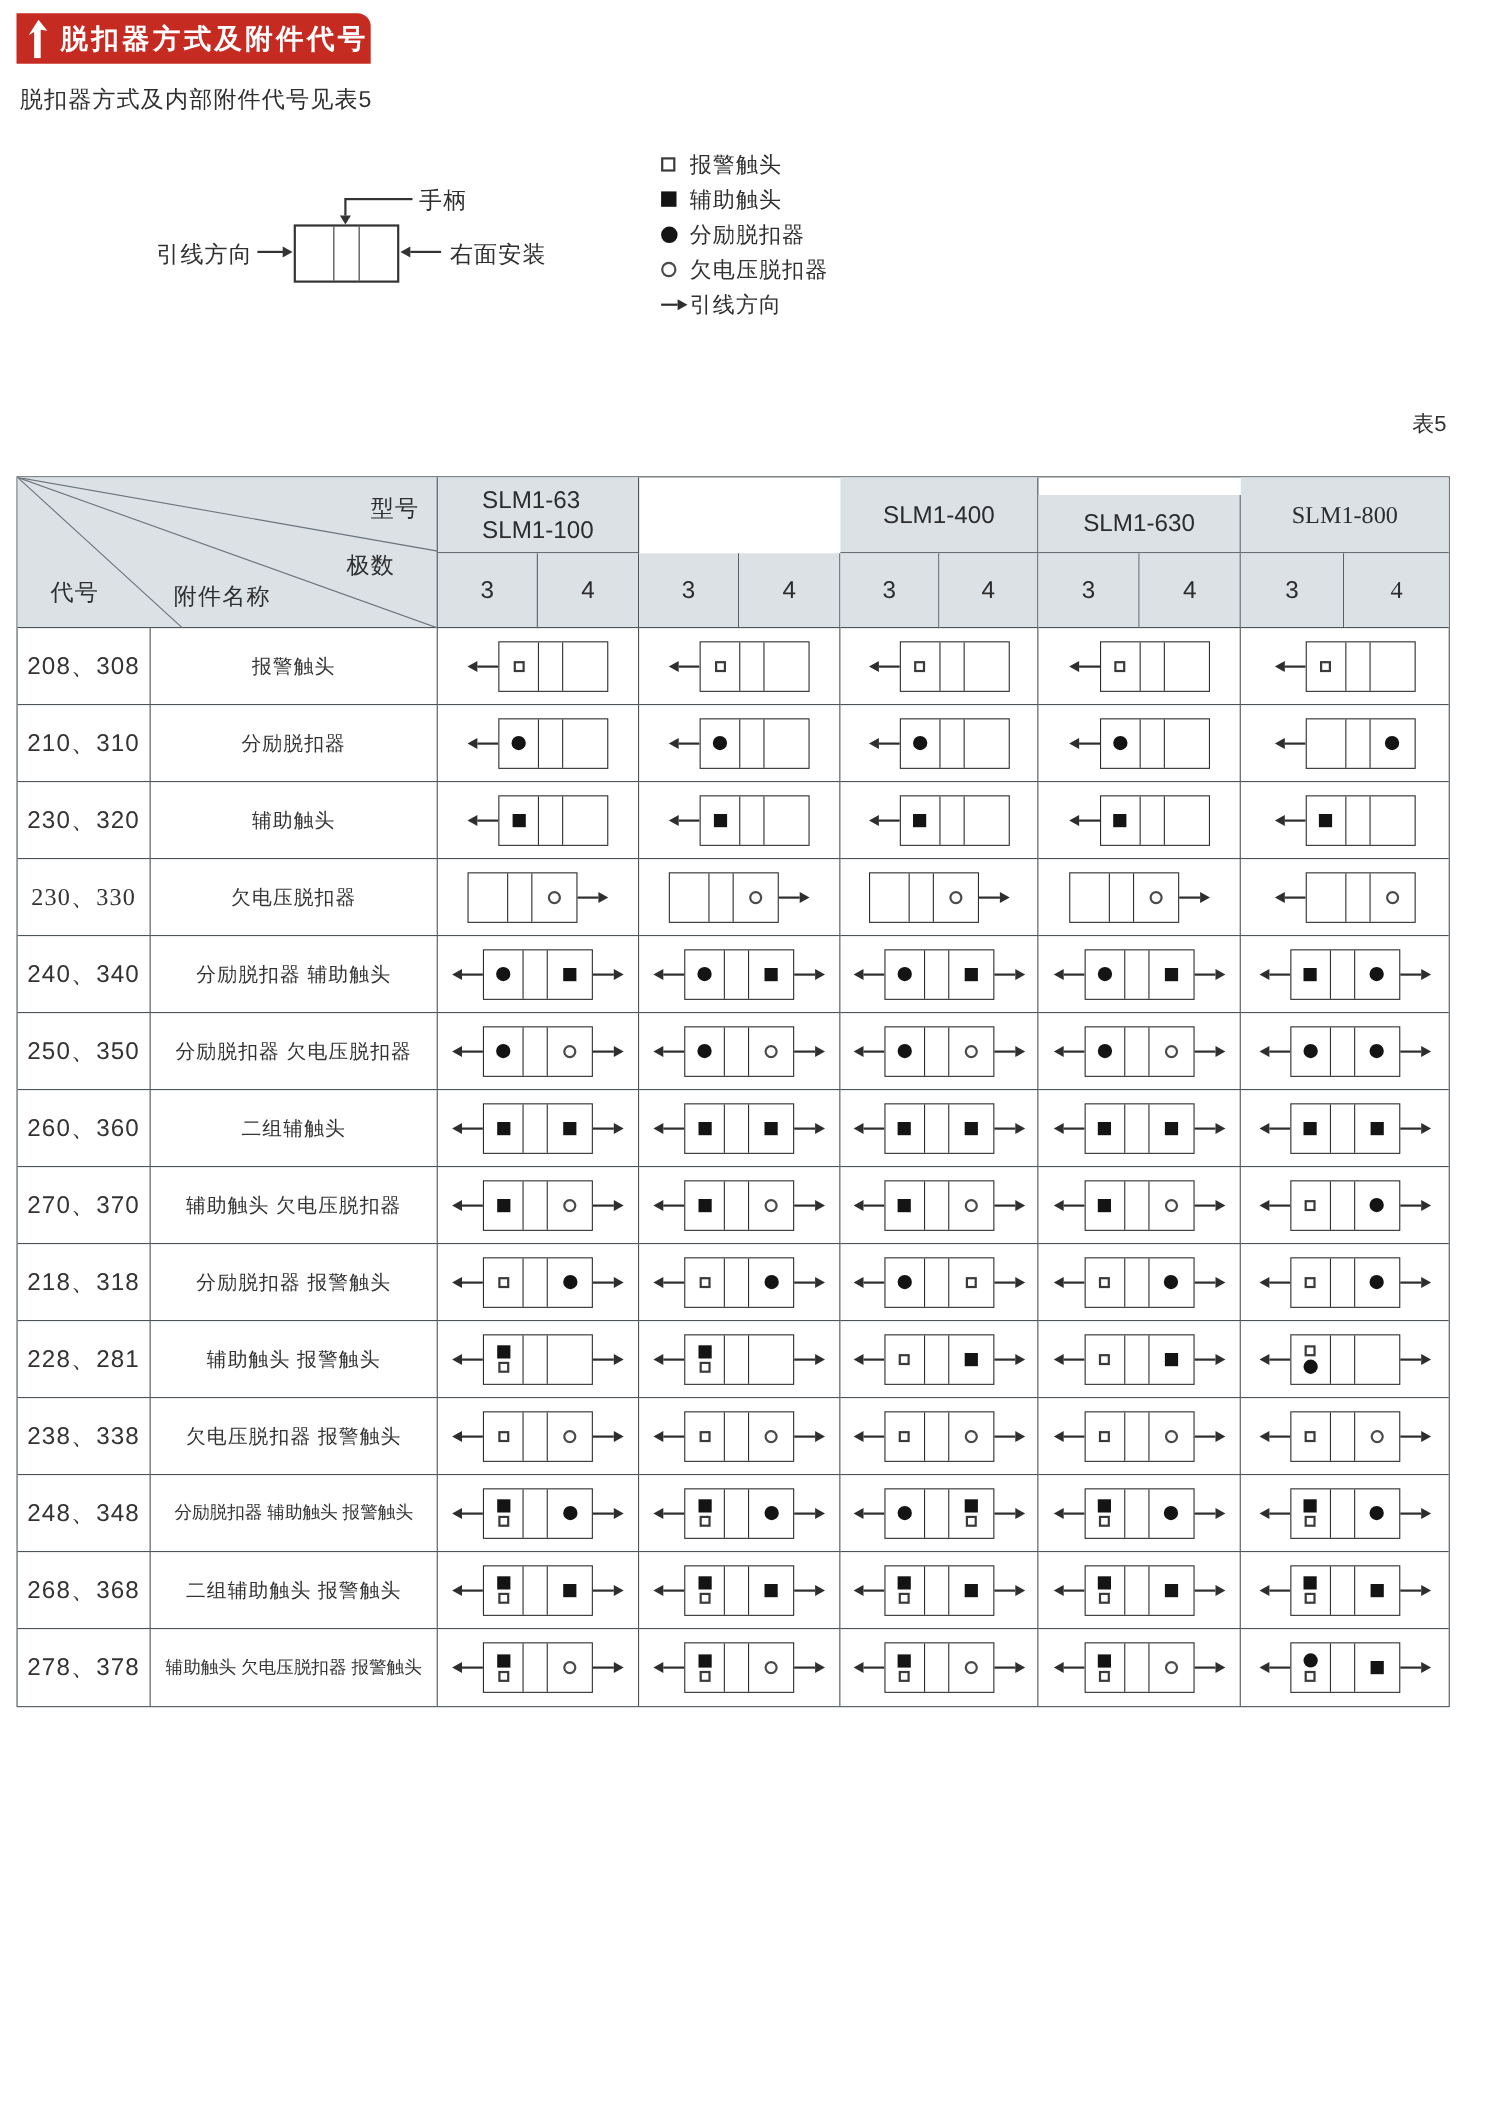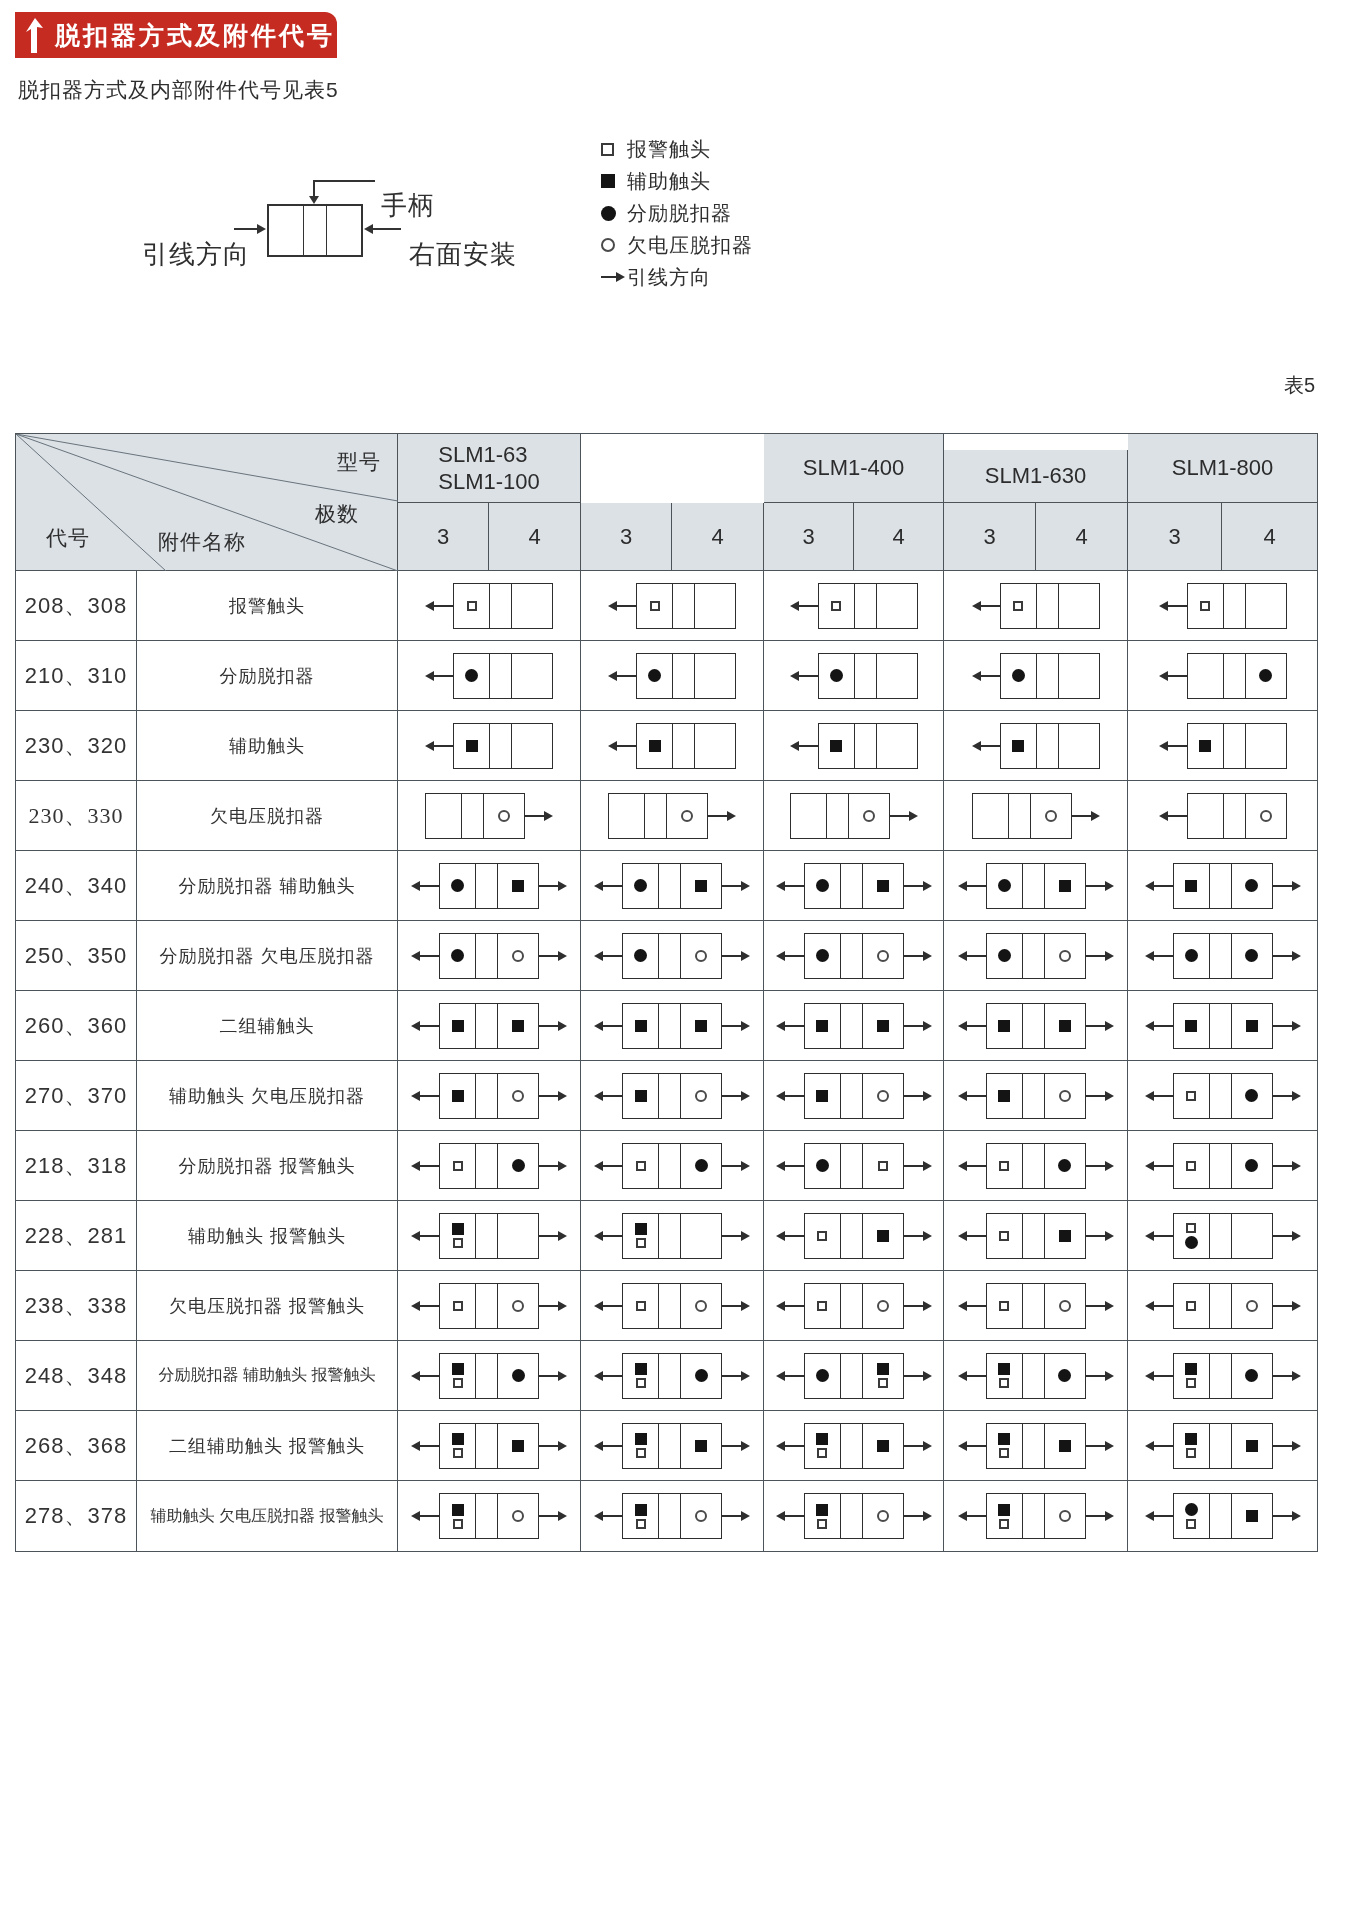--- a/index.html
+++ b/index.html
@@ -17,21 +17,21 @@
   .banner .ttl{color:#fff;font-size:25px;font-weight:bold;letter-spacing:3px;white-space:nowrap;}
   .banner svg{display:block;}
   
   .intro{position:absolute;left:18px;top:76px;font-size:21px;letter-spacing:1px;}
   
   .figbox{position:absolute;left:267px;top:204px;width:96px;height:53px;
     border:2px solid #333;box-sizing:border-box;display:flex;}
   .figbox .fc1{width:34px;border-right:1.5px solid #333;}
   .figbox .fc2{width:22px;border-right:1.5px solid #333;}
   .figbox .fc3{flex:1;}
-  .fig-label{position:absolute;font-size:26px;letter-spacing:1px;white-space:nowrap;margin-top:20px;}
+  .fig-label{position:absolute;font-size:21px;letter-spacing:1px;white-space:nowrap;}
   .line{position:absolute;background:#333;}
   .tri{position:absolute;width:0;height:0;}
   .tri-down{border-left:5px solid transparent;border-right:5px solid transparent;border-top:8px solid #333;}
   .tri-right{border-top:5px solid transparent;border-bottom:5px solid transparent;border-left:9px solid #333;}
   .tri-left{border-top:5px solid transparent;border-bottom:5px solid transparent;border-right:9px solid #333;}
   
   .legend{position:absolute;left:601px;top:138px;}
   .lrow{display:flex;align-items:center;height:22px;margin-bottom:10px;}
   .lsym{width:26px;display:flex;align-items:center;justify-content:flex-start;}
   .ltxt{font-size:20px;letter-spacing:1px;}
@@ -40,21 +40,21 @@
   
   .tbl{
     position:absolute;left:15px;top:433px;
     display:grid;
     grid-template-columns:121px 261px 91px 92px 91px 92px 90px 90px 92px 92px 94px 95px;
     grid-template-rows:69px 68px repeat(14,70px);
     border:1.5px solid #4c545a;background:#fff;
   }
   .cell{border-right:1px solid #4c545a;border-bottom:1px solid #4c545a;
     display:flex;align-items:center;justify-content:center;box-sizing:border-box;}
-  .lastcol{border-right:none;}
+  .lastcol{border-right:none;font-family:Liberation Serif, serif;}
   .lastrow{border-bottom:none;}
   .hcell{background:#dce1e6;}
   .corner{grid-column:1/3;grid-row:1/3;position:relative;}
   .corner svg{position:absolute;left:0;top:0;}
   .clab{position:absolute;font-size:21px;letter-spacing:1px;color:#2f2f2f;white-space:nowrap;}
   .model{font-size:22px;color:#2c2c2c;}
   .mwrap{display:inline-block;text-align:left;line-height:1.25;}
   .mwrap span{display:block;}
   .pole{font-size:22px;color:#2c2c2c;}
   .code{font-size:22px;letter-spacing:1px;color:#333;}

